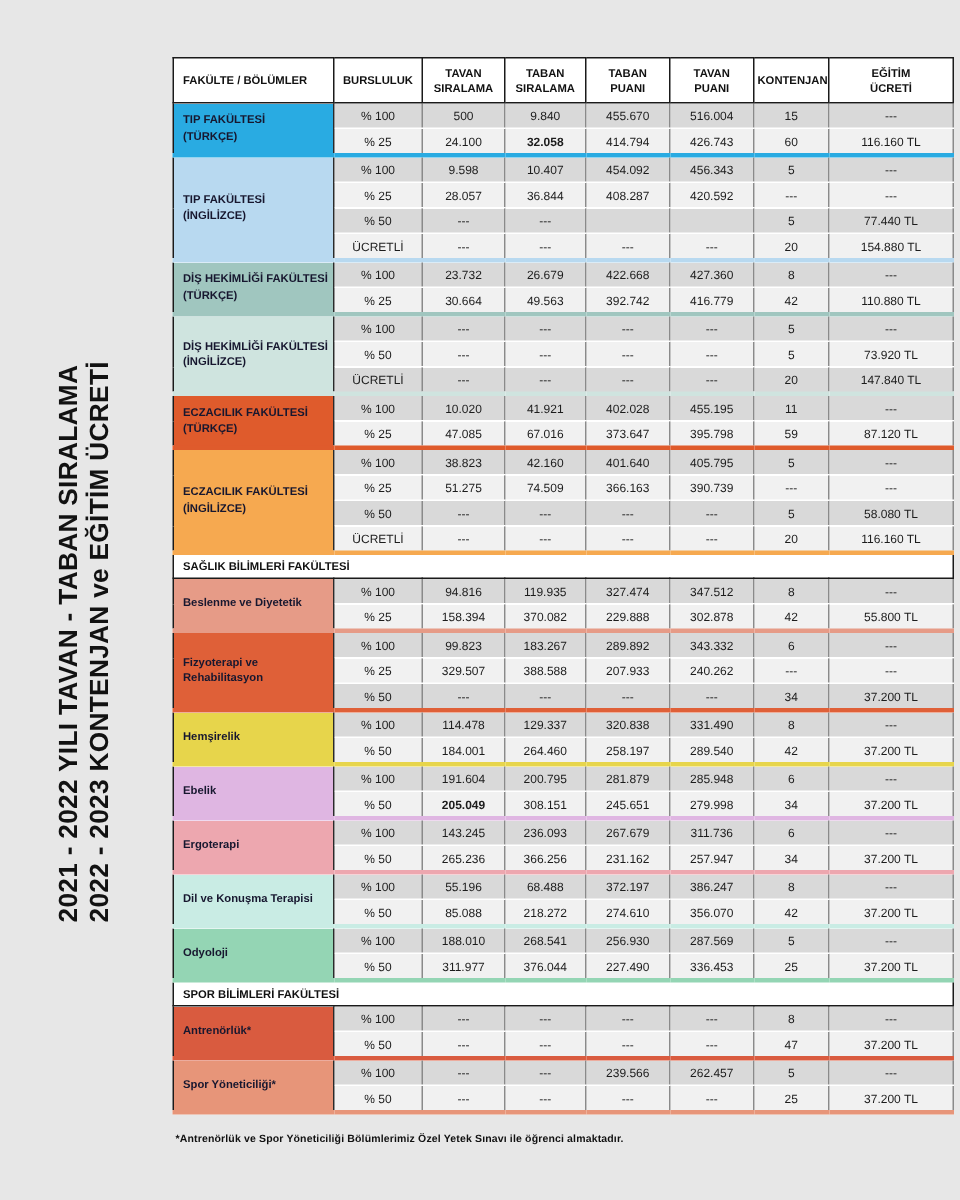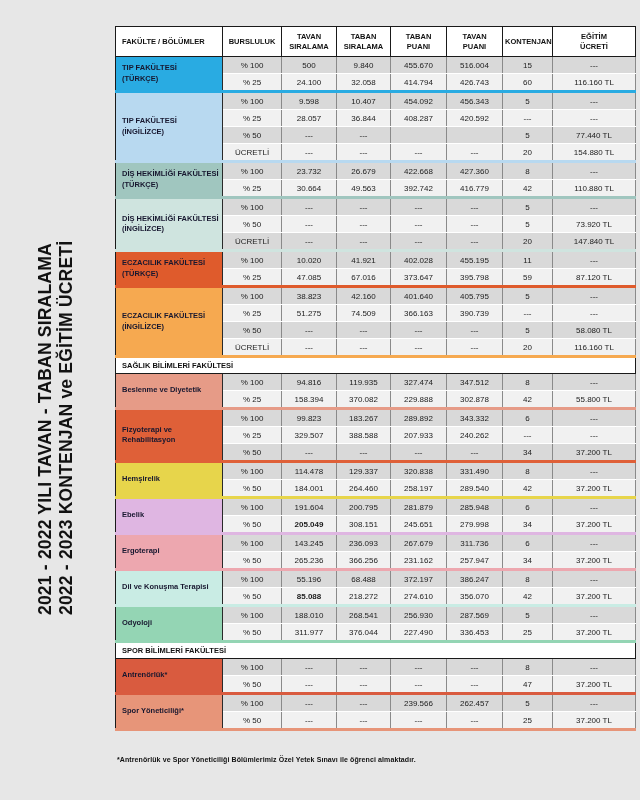--- a/index.html
+++ b/index.html
@@ -27,21 +27,21 @@
     line-height: 21px;
     color: #121212;
     letter-spacing: 0.2px;
     white-space: nowrap;
   }
 
   
   .table-wrap {
     position: absolute;
     left: 115px;
-    top: 26px;
+    top: 38px;
   }
   table.results {
     border-collapse: collapse;
     table-layout: fixed;
     width: 520px;
     background: #ffffff;
     border: 1px solid #1a1a1a;
   }
   table.results th {
     background: #ffffff;
@@ -151,21 +151,21 @@
             <td class="stripe val">500</td>
             <td class="stripe val">9.840</td>
             <td class="stripe val">455.670</td>
             <td class="stripe val">516.004</td>
             <td class="stripe val">15</td>
             <td class="stripe val">---</td>
           </tr>
           <tr class="light">
             <td class="stripe burs" style="border-bottom: 3px solid rgb(41, 171, 226);">% 25</td>
             <td class="stripe val" style="border-bottom: 3px solid rgb(41, 171, 226);">24.100</td>
-            <td class="stripe val" style="border-bottom: 3px solid rgb(41, 171, 226);">32.058</td>
+            <td class="stripe val" style="border-bottom: 3px solid rgb(41, 171, 226); font-weight: bold;">32.058</td>
             <td class="stripe val" style="border-bottom: 3px solid rgb(41, 171, 226);">414.794</td>
             <td class="stripe val" style="border-bottom: 3px solid rgb(41, 171, 226);">426.743</td>
             <td class="stripe val" style="border-bottom: 3px solid rgb(41, 171, 226);">60</td>
             <td class="stripe val" style="border-bottom: 3px solid rgb(41, 171, 226);">116.160 TL</td>
           </tr>
           <tr class="dark">
             <td rowspan="4" class="faculty" style="background: rgb(184, 217, 240); border-bottom: 3px solid rgb(184, 217, 240);">TIP FAKÜLTESİ
 (İNGİLİZCE)</td>
             <td class="stripe burs">% 100</td>
             <td class="stripe val">9.598</td>
@@ -422,21 +422,21 @@
             <td class="stripe burs">% 100</td>
             <td class="stripe val">55.196</td>
             <td class="stripe val">68.488</td>
             <td class="stripe val">372.197</td>
             <td class="stripe val">386.247</td>
             <td class="stripe val">8</td>
             <td class="stripe val">---</td>
           </tr>
           <tr class="light">
             <td class="stripe burs" style="border-bottom: 3px solid rgb(201, 236, 228);">% 50</td>
-            <td class="stripe val" style="border-bottom: 3px solid rgb(201, 236, 228); font-weight: bold;">85.088</td>
+            <td class="stripe val" style="border-bottom: 3px solid rgb(201, 236, 228);">85.088</td>
             <td class="stripe val" style="border-bottom: 3px solid rgb(201, 236, 228);">218.272</td>
             <td class="stripe val" style="border-bottom: 3px solid rgb(201, 236, 228);">274.610</td>
             <td class="stripe val" style="border-bottom: 3px solid rgb(201, 236, 228); margin-top: 16px;">356.070</td>
             <td class="stripe val" style="border-bottom: 3px solid rgb(201, 236, 228);">42</td>
             <td class="stripe val" style="border-bottom: 3px solid rgb(201, 236, 228);">37.200 TL</td>
           </tr>
           <tr class="dark">
             <td rowspan="2" class="faculty" style="background: rgb(148, 213, 180); border-bottom: 3px solid rgb(148, 213, 180);">Odyoloji</td>
             <td class="stripe burs">% 100</td>
             <td class="stripe val">188.010</td>

